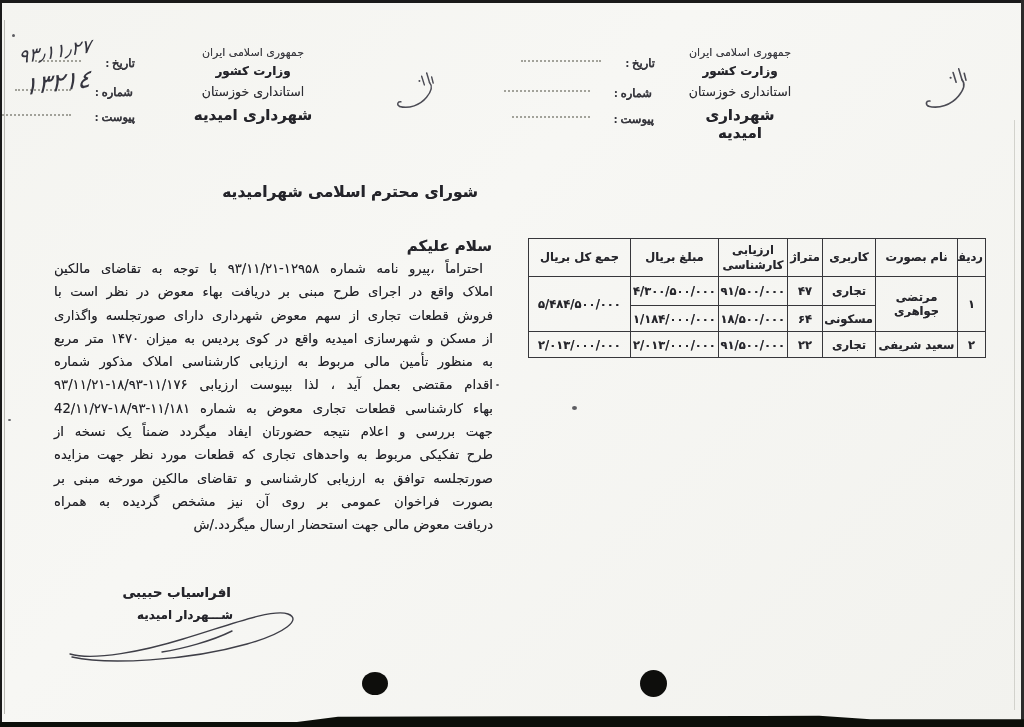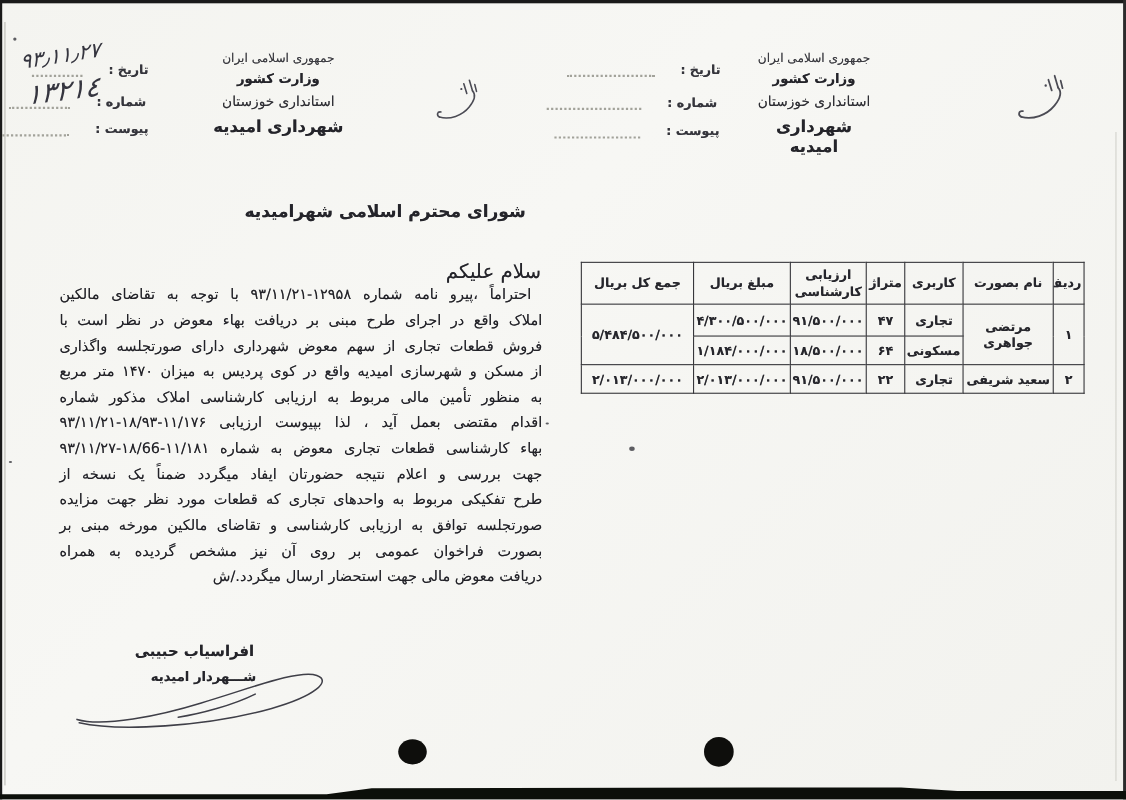--- a/index.html
+++ b/index.html
@@ -29,31 +29,31 @@
   .lh-3{font-size:12.5px;color:#2e2e34;margin-top:6px;}
   .lh-4{font-size:15px;font-weight:700;margin-top:7px;}
   .lh-right{right:229px;top:46px;width:110px;}
   .lh-left{left:193px;top:46px;width:120px;}
 
   .basmala{position:absolute;transform:rotate(-6deg);}
   .basmala-right{left:920px;top:66px;}
   .basmala-left{left:392px;top:70px;}
 
   
-  .field-row{position:absolute;direction:rtl;display:flex;align-items:flex-end;gap:24px;}
+  .field-row{position:absolute;direction:rtl;display:flex;align-items:flex-start;gap:24px;font-family:Liberation Serif, serif;}
   .field-label{font-size:11.5px;font-weight:700;color:#35353c;white-space:nowrap;}
   .dots{border-top:2px dotted #a2a29a;height:0;margin-top:4px;}
 
   .hand{position:absolute;font-style:italic;color:#35353f;white-space:nowrap;
         font-family:"DejaVu Sans",sans-serif;}
   .hand-date{left:18px;top:40px;font-size:19px;transform:rotate(-9deg) skewX(-8deg);letter-spacing:2px;}
   .hand-number{left:24px;top:68px;font-size:25px;transform:rotate(-7deg) skewX(-10deg);letter-spacing:4px;}
 
   .title{position:absolute;right:546px;top:183px;font-size:15.5px;font-weight:700;direction:rtl;}
-  .salutation{position:absolute;right:532px;top:237px;font-size:18px;font-weight:400;direction:rtl;}
+  .salutation{position:absolute;right:532px;top:237px;font-size:15px;font-weight:700;direction:rtl;}
 
   .body-block{position:absolute;left:6px;top:257px;width:487px;direction:rtl;}
   .body-line{
     font-size:13.2px;font-weight:400;line-height:23.3px;color:#222228;
     text-align:justify;text-align-last:justify;white-space:normal;padding-left:48px;
   }
   .body-line.last{text-align:left;text-align-last:right;}
 
   .sig-name{position:absolute;right:793px;top:584px;font-size:13.5px;font-weight:700;direction:rtl;}
   .sig-role{position:absolute;right:791px;top:608px;font-size:12px;font-weight:700;direction:rtl;letter-spacing:.5px;}
@@ -156,21 +156,21 @@
   <div class="title txt">شورای محترم اسلامی شهرامیدیه</div>
   <div class="salutation txt">سلام علیکم</div>
 
   <div class="body-block">
     <div class="body-line txt" style="padding-right:10px;">احتراماً ،پیرو نامه شماره ۱۲۹۵۸-۹۳/۱۱/۲۱ با توجه به تقاضای مالکین</div>
     <div class="body-line txt">املاک واقع در اجرای طرح مبنی بر دریافت بهاء معوض در نظر است با</div>
     <div class="body-line txt">فروش قطعات تجاری از سهم معوض شهرداری دارای صورتجلسه واگذاری</div>
     <div class="body-line txt">از مسکن و شهرسازی امیدیه واقع در کوی پردیس به میزان ۱۴۷۰ متر مربع</div>
     <div class="body-line txt">به منظور تأمین مالی مربوط به ارزیابی کارشناسی املاک مذکور شماره</div>
     <div class="body-line txt">اقدام مقتضی بعمل آید ، لذا بپیوست ارزیابی ۱۱/۱۷۶-۱۸/۹۳-۹۳/۱۱/۲۱</div>
-    <div class="body-line txt">بهاء کارشناسی قطعات تجاری معوض به شماره ۱۱/۱۸۱-۱۸/66-۹۳/۱۱/۲۷</div>
+    <div class="body-line txt">بهاء کارشناسی قطعات تجاری معوض به شماره ۱۱/۱۸۱-۱۸/۹۳-42/۱۱/۲۷</div>
     <div class="body-line txt">جهت بررسی و اعلام نتیجه حضورتان ایفاد میگردد ضمناً یک نسخه از</div>
     <div class="body-line txt">طرح تفکیکی مربوط به واحدهای تجاری که قطعات مورد نظر جهت مزایده</div>
     <div class="body-line txt">صورتجلسه توافق به ارزیابی کارشناسی و تقاضای مالکین مورخه مبنی بر</div>
     <div class="body-line txt">بصورت فراخوان عمومی بر روی آن نیز مشخص گردیده به همراه</div>
     <div class="body-line last txt">دریافت معوض مالی جهت استحضار ارسال میگردد./ش</div>
   </div>
 
   <div class="sig-name txt">افراسیاب حبیبی</div>
   <div class="sig-role txt">شـــهردار امیدیه</div>
   <div class="sig-swoosh">

